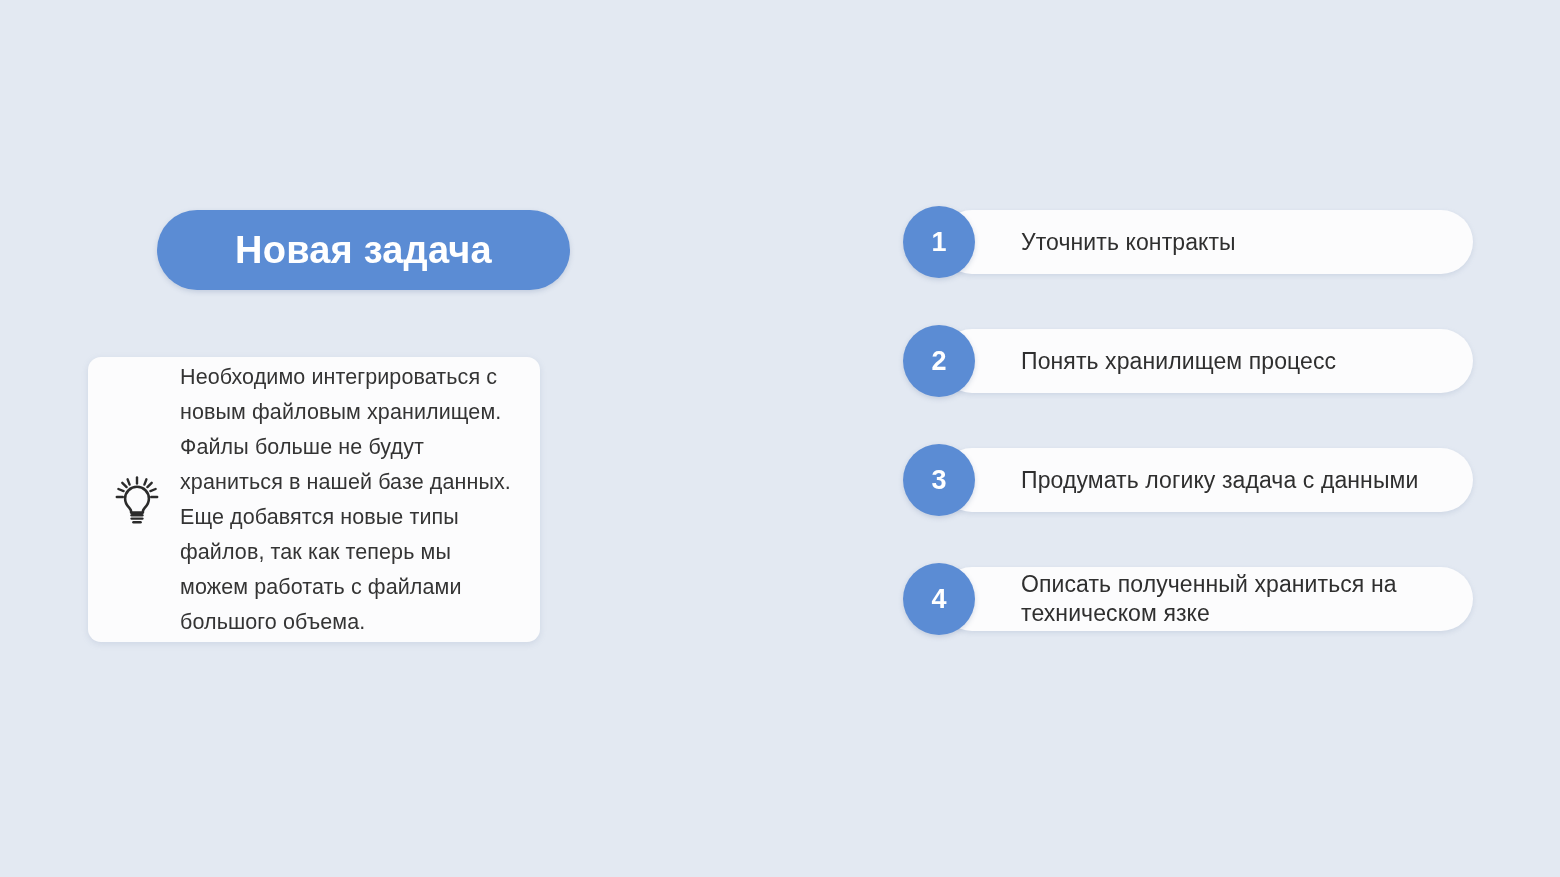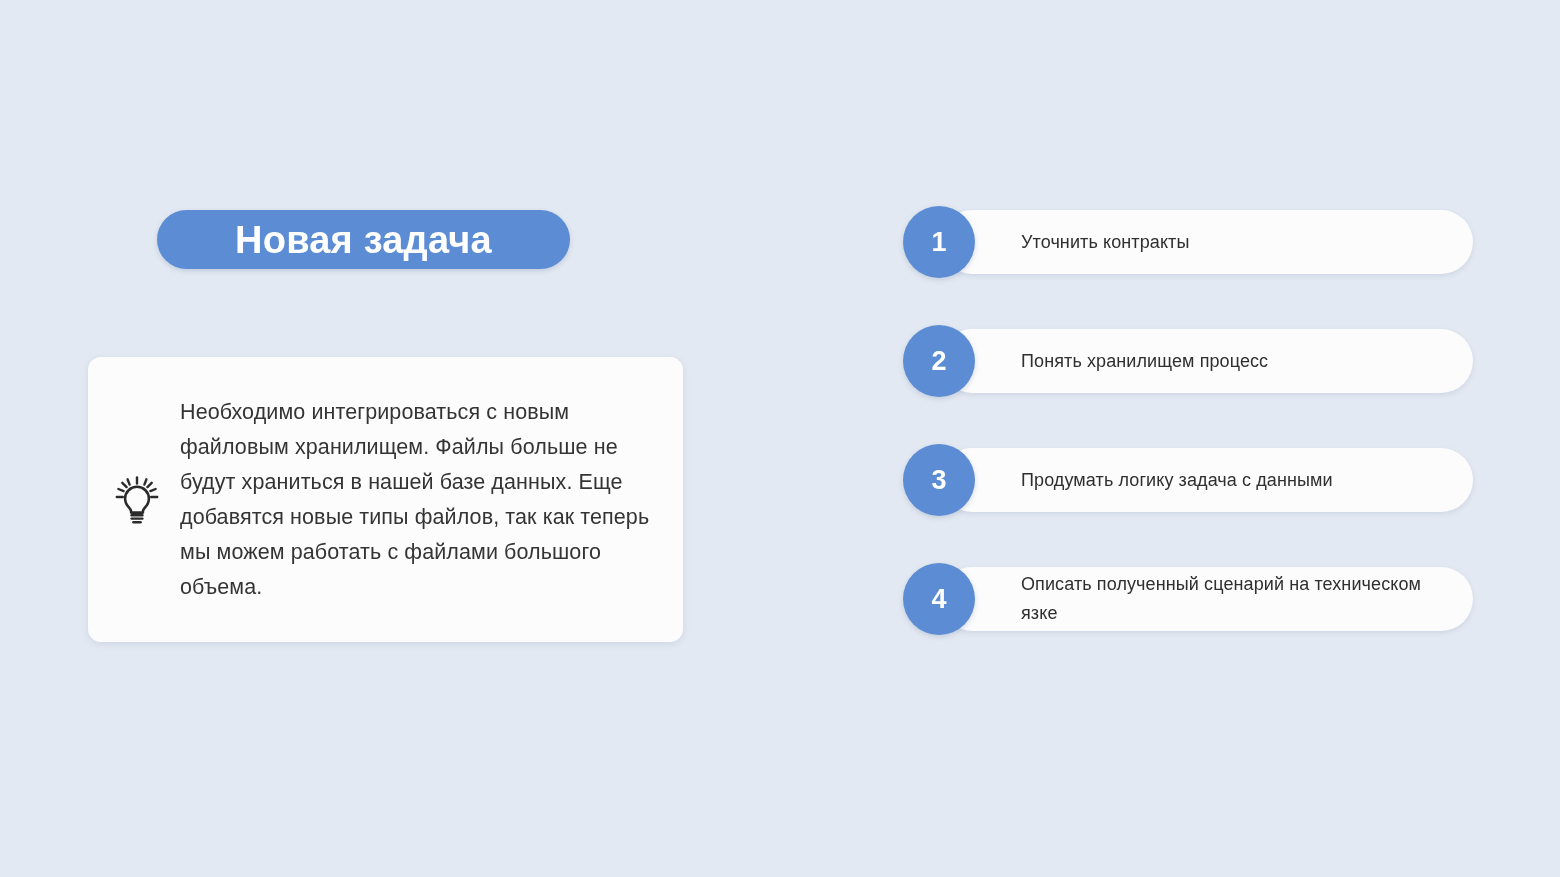--- a/index.html
+++ b/index.html
@@ -27,42 +27,42 @@
     left: 88px;
     top: 205px;
     width: 560px;
   }
 
   .title-pill {
     position: absolute;
     left: 69px;
     top: 5px;
     width: 413px;
-    height: 59px;
+    height: 80px;
     background: #5b8cd4;
     border-radius: 40px;
     display: flex;
     align-items: center;
     justify-content: center;
     box-shadow: 0 2px 5px rgba(120,140,175,0.30);
   }
   .title-pill-text {
     color: #ffffff;
     font-size: 38px;
     font-weight: bold;
     letter-spacing: 0.2px;
     line-height: 1;
     white-space: nowrap;
   }
 
   .note-card {
     position: absolute;
     left: 0px;
     top: 152px;
-    width: 595px;
+    width: 452px;
     height: 285px;
     background: #fcfcfd;
     border-radius: 13px;
     box-shadow: 0 2px 6px rgba(130,148,180,0.22);
     display: flex;
     align-items: center;
     box-sizing: border-box;
   }
   .note-icon {
     width: 92px;
@@ -106,21 +106,21 @@
     border-radius: 32px;
     box-shadow: 0 2px 5px rgba(130,148,180,0.22);
     display: flex;
     align-items: center;
     box-sizing: border-box;
   }
   .step-label {
     margin-left: 81px;
     margin-right: 24px;
     color: #2f2f2f;
-    font-size: 18px;
+    font-size: 23px;
     line-height: 29px;
     letter-spacing: 0.1px;
   }
   .step-circle {
     position: absolute;
     left: 0;
     top: -4px;
     width: 72px;
     height: 72px;
     border-radius: 50%;
@@ -198,21 +198,21 @@
       <div class="step-pill">
         <span class="step-label">Продумать логику задача с данными</span>
       </div>
       <div class="step-circle">
         <span class="step-number">3</span>
       </div>
     </div>
 
     <div class="step-row">
       <div class="step-pill">
-        <span class="step-label">Описать полученный сценарий на техническом язке</span>
+        <span class="step-label">Описать полученный храниться на техническом язке</span>
       </div>
       <div class="step-circle">
         <span class="step-number">4</span>
       </div>
     </div>
 
   </div>
 
 </div>
 

